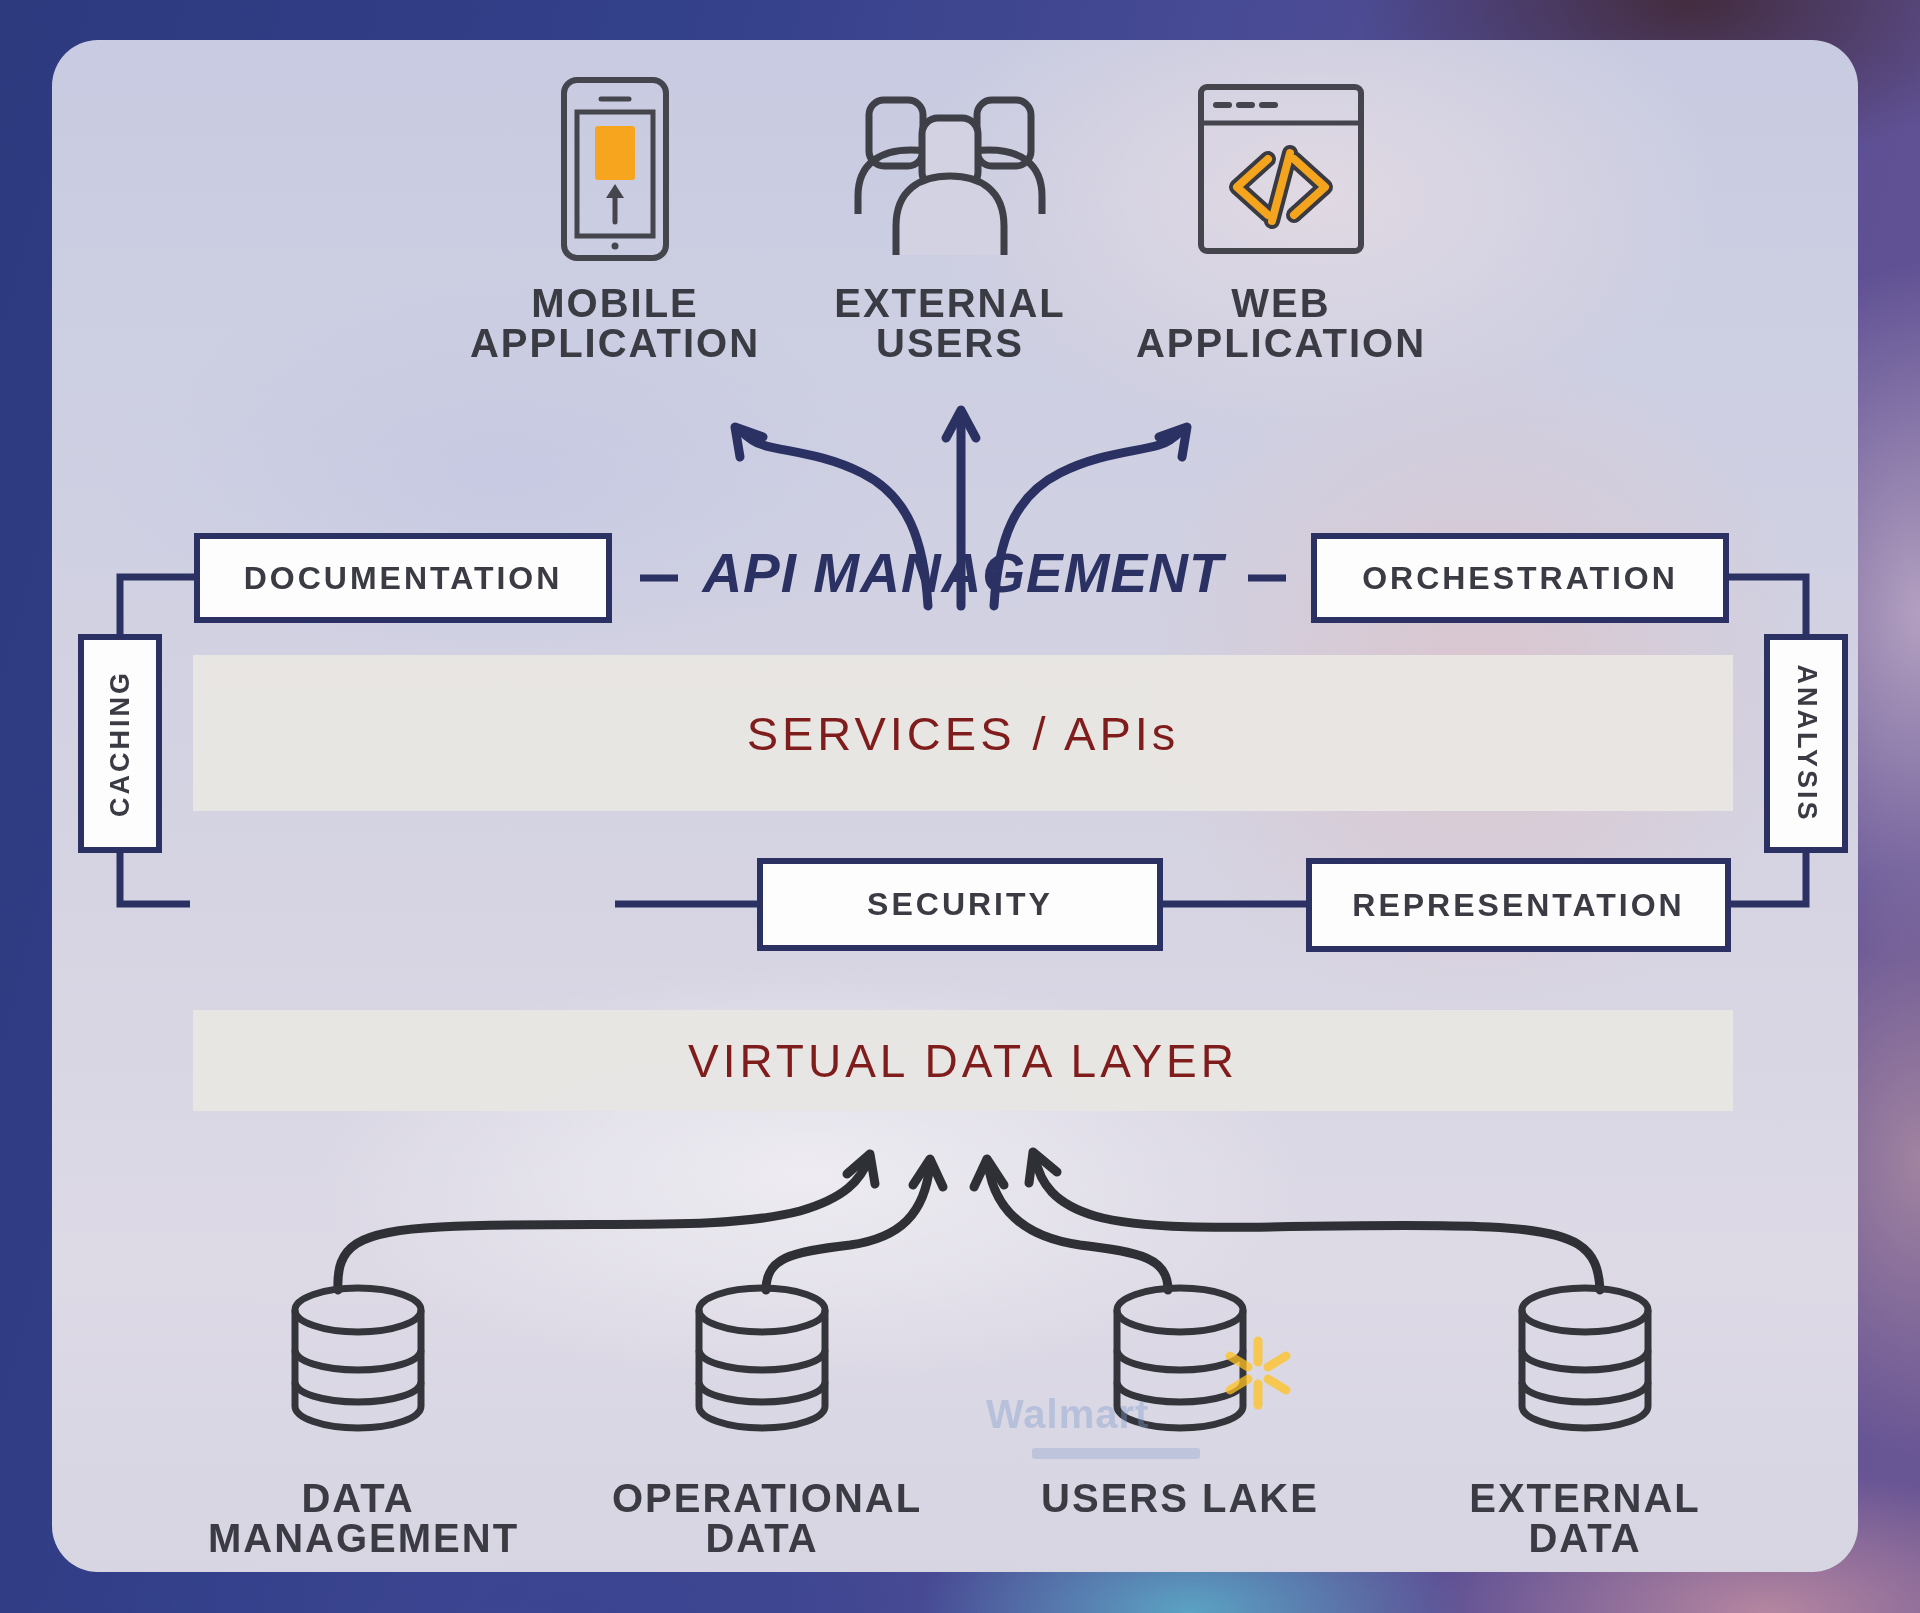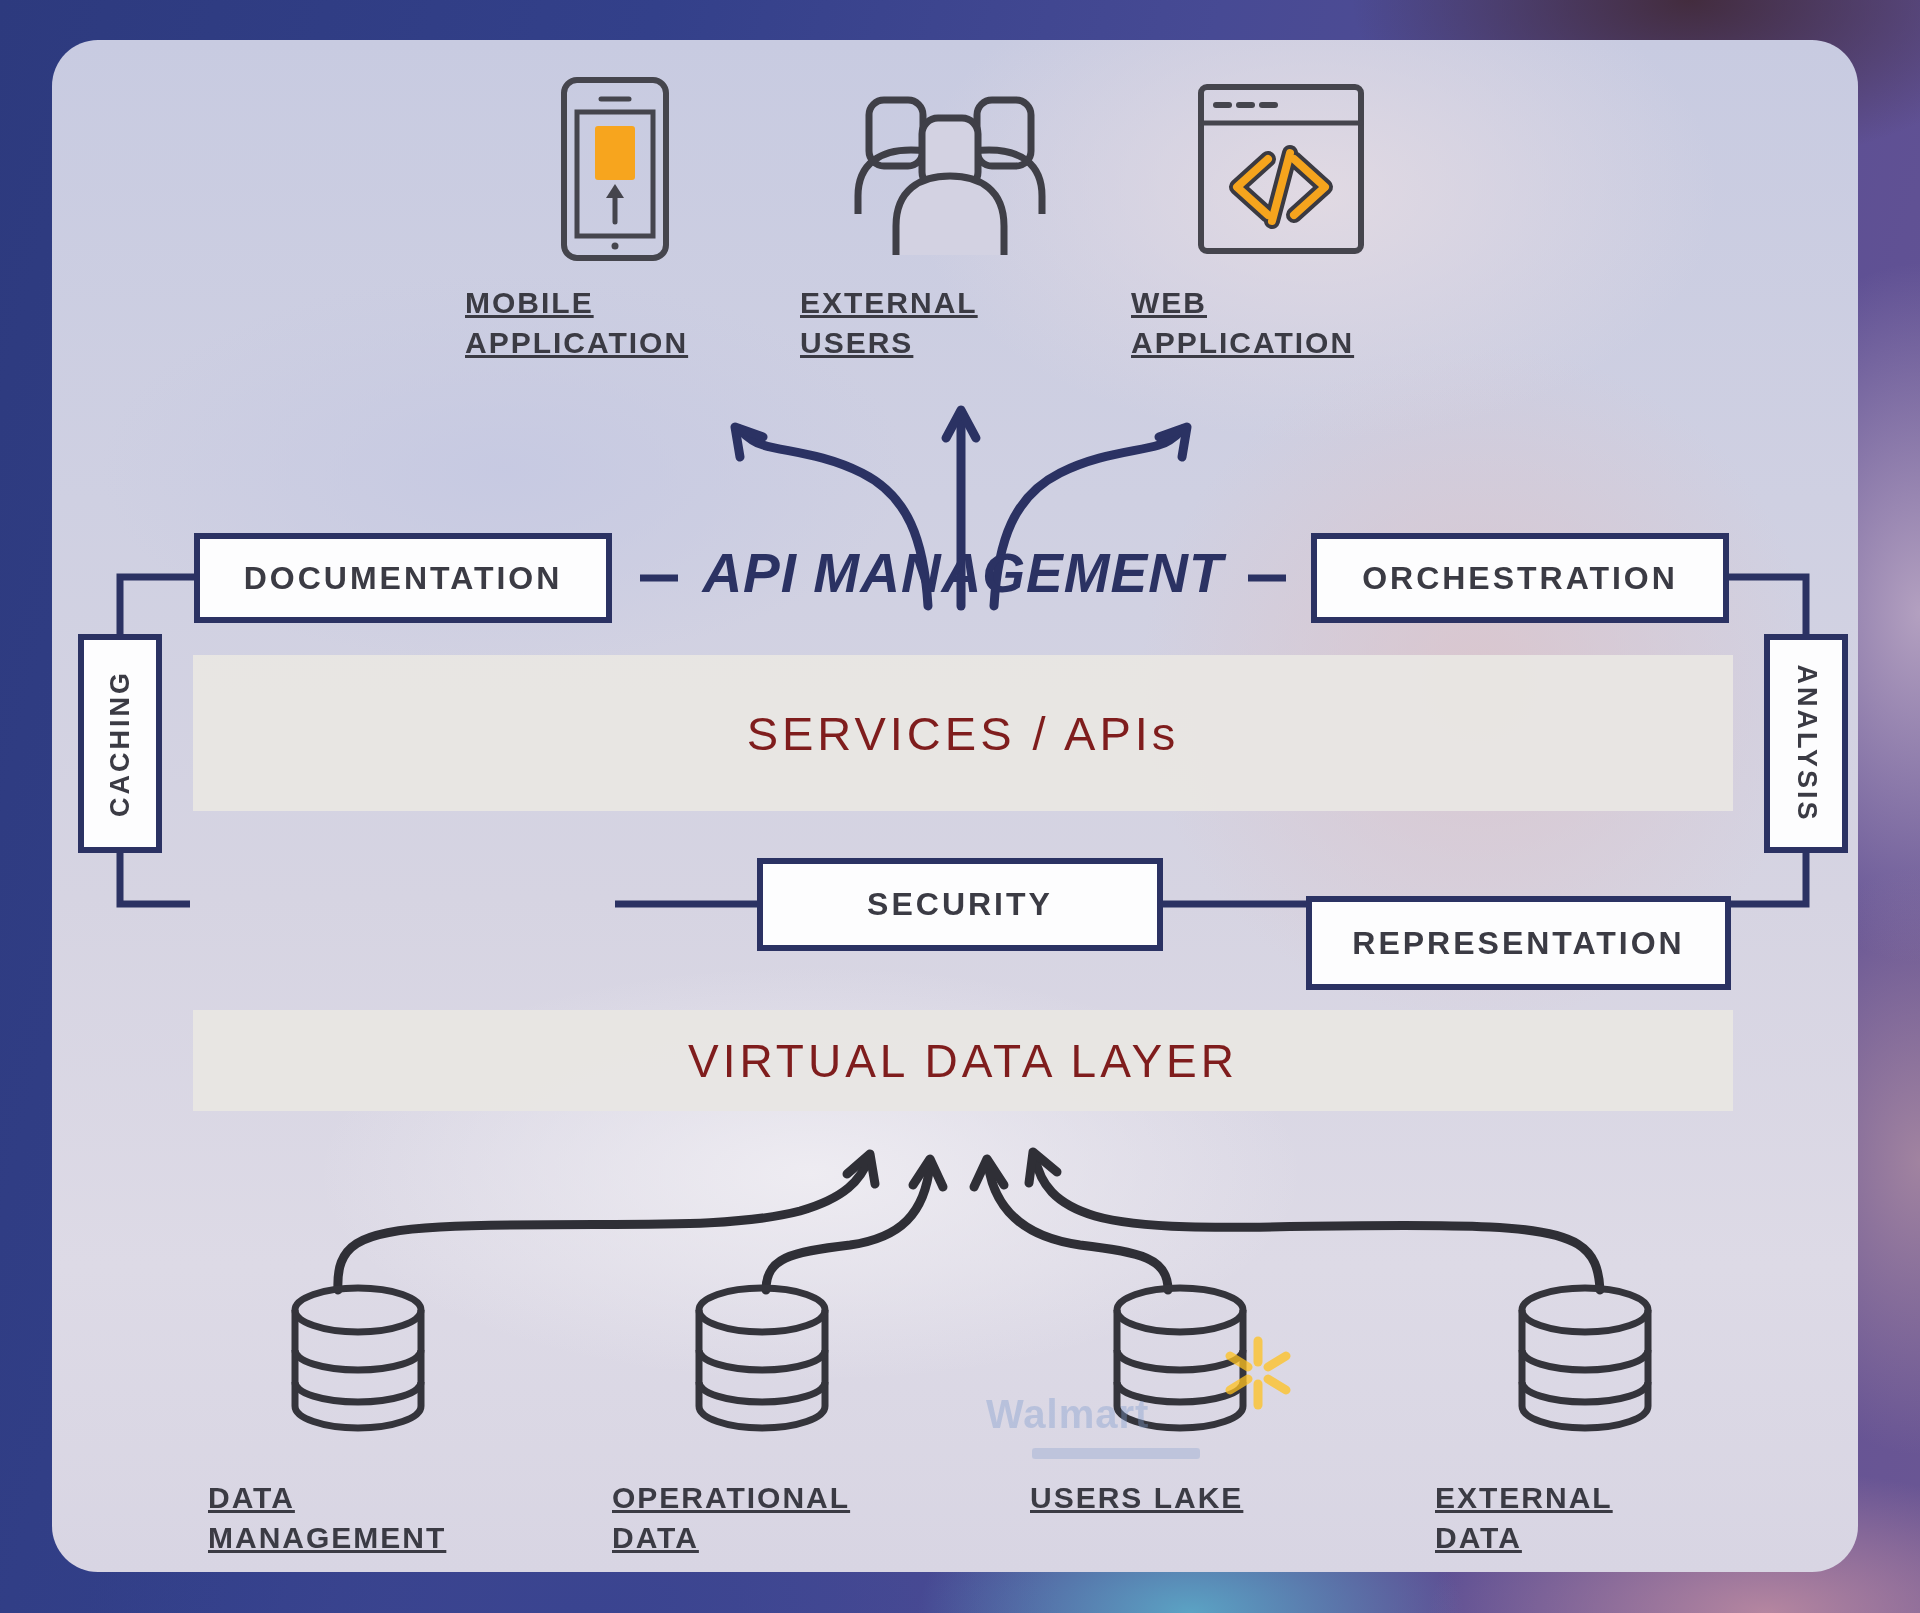--- a/index.html
+++ b/index.html
@@ -36,22 +36,22 @@
     position:absolute;background:rgba(232,230,227,.96);
     display:flex;align-items:center;justify-content:center;
     color:#7f1d1d;font-weight:400;font-size:47px;letter-spacing:4px;white-space:nowrap;
   }
   .api-title{
     position:absolute;left:680px;top:542px;width:566px;height:62px;
     display:flex;align-items:center;justify-content:center;
     color:#2b3263;font-weight:800;font-size:55px;letter-spacing:1px;white-space:nowrap;font-style:italic;
   }
   .nlabel{
-    position:absolute;width:300px;text-align:left;
-    color:#3b3b44;font-weight:700;font-size:30px;line-height:40px;letter-spacing:2px;white-space:nowrap;text-decoration:underline;
+    position:absolute;width:300px;text-align:center;
+    color:#3b3b44;font-weight:700;font-size:40px;line-height:40px;letter-spacing:2px;white-space:nowrap;
   }
   .wm-text{
     position:absolute;left:986px;top:1392px;font-weight:700;font-size:40px;
     color:rgba(125,155,205,.38);letter-spacing:1px;
   }
   .wm-sub{
     position:absolute;left:1032px;top:1448px;width:168px;height:11px;
     background:rgba(90,130,190,.22);border-radius:3px;
   }
 </style>
@@ -199,21 +199,21 @@
   <div class="dbox" style="left:78px;top:634px;width:84px;height:219px;font-size:27px;">
     <span class="vtext">CACHING</span>
   </div>
   <div class="dbox" style="left:1764px;top:634px;width:84px;height:219px;font-size:27px;">
     <span class="vtext-cw">ANALYSIS</span>
   </div>
 
   <div class="bar" style="left:193px;top:655px;width:1540px;height:156px;">SERVICES / APIs</div>
 
   <div class="dbox" style="left:757px;top:858px;width:406px;height:93px;">SECURITY</div>
-  <div class="dbox" style="left:1306px;top:896px;width:425px;height:94px;">REPRESENTATION</div>
+  <div class="dbox" style="left:1306px;top:858px;width:425px;height:94px;">REPRESENTATION</div>
 
   <div class="bar" style="left:193px;top:1010px;width:1540px;height:101px;font-size:46px;">VIRTUAL DATA LAYER</div>
 
   <div class="nlabel" style="left:208px;top:1478px;">
     <div>DATA</div>
     <div>MANAGEMENT</div>
   </div>
   <div class="nlabel" style="left:612px;top:1478px;">
     <div>OPERATIONAL</div>
     <div>DATA</div>

